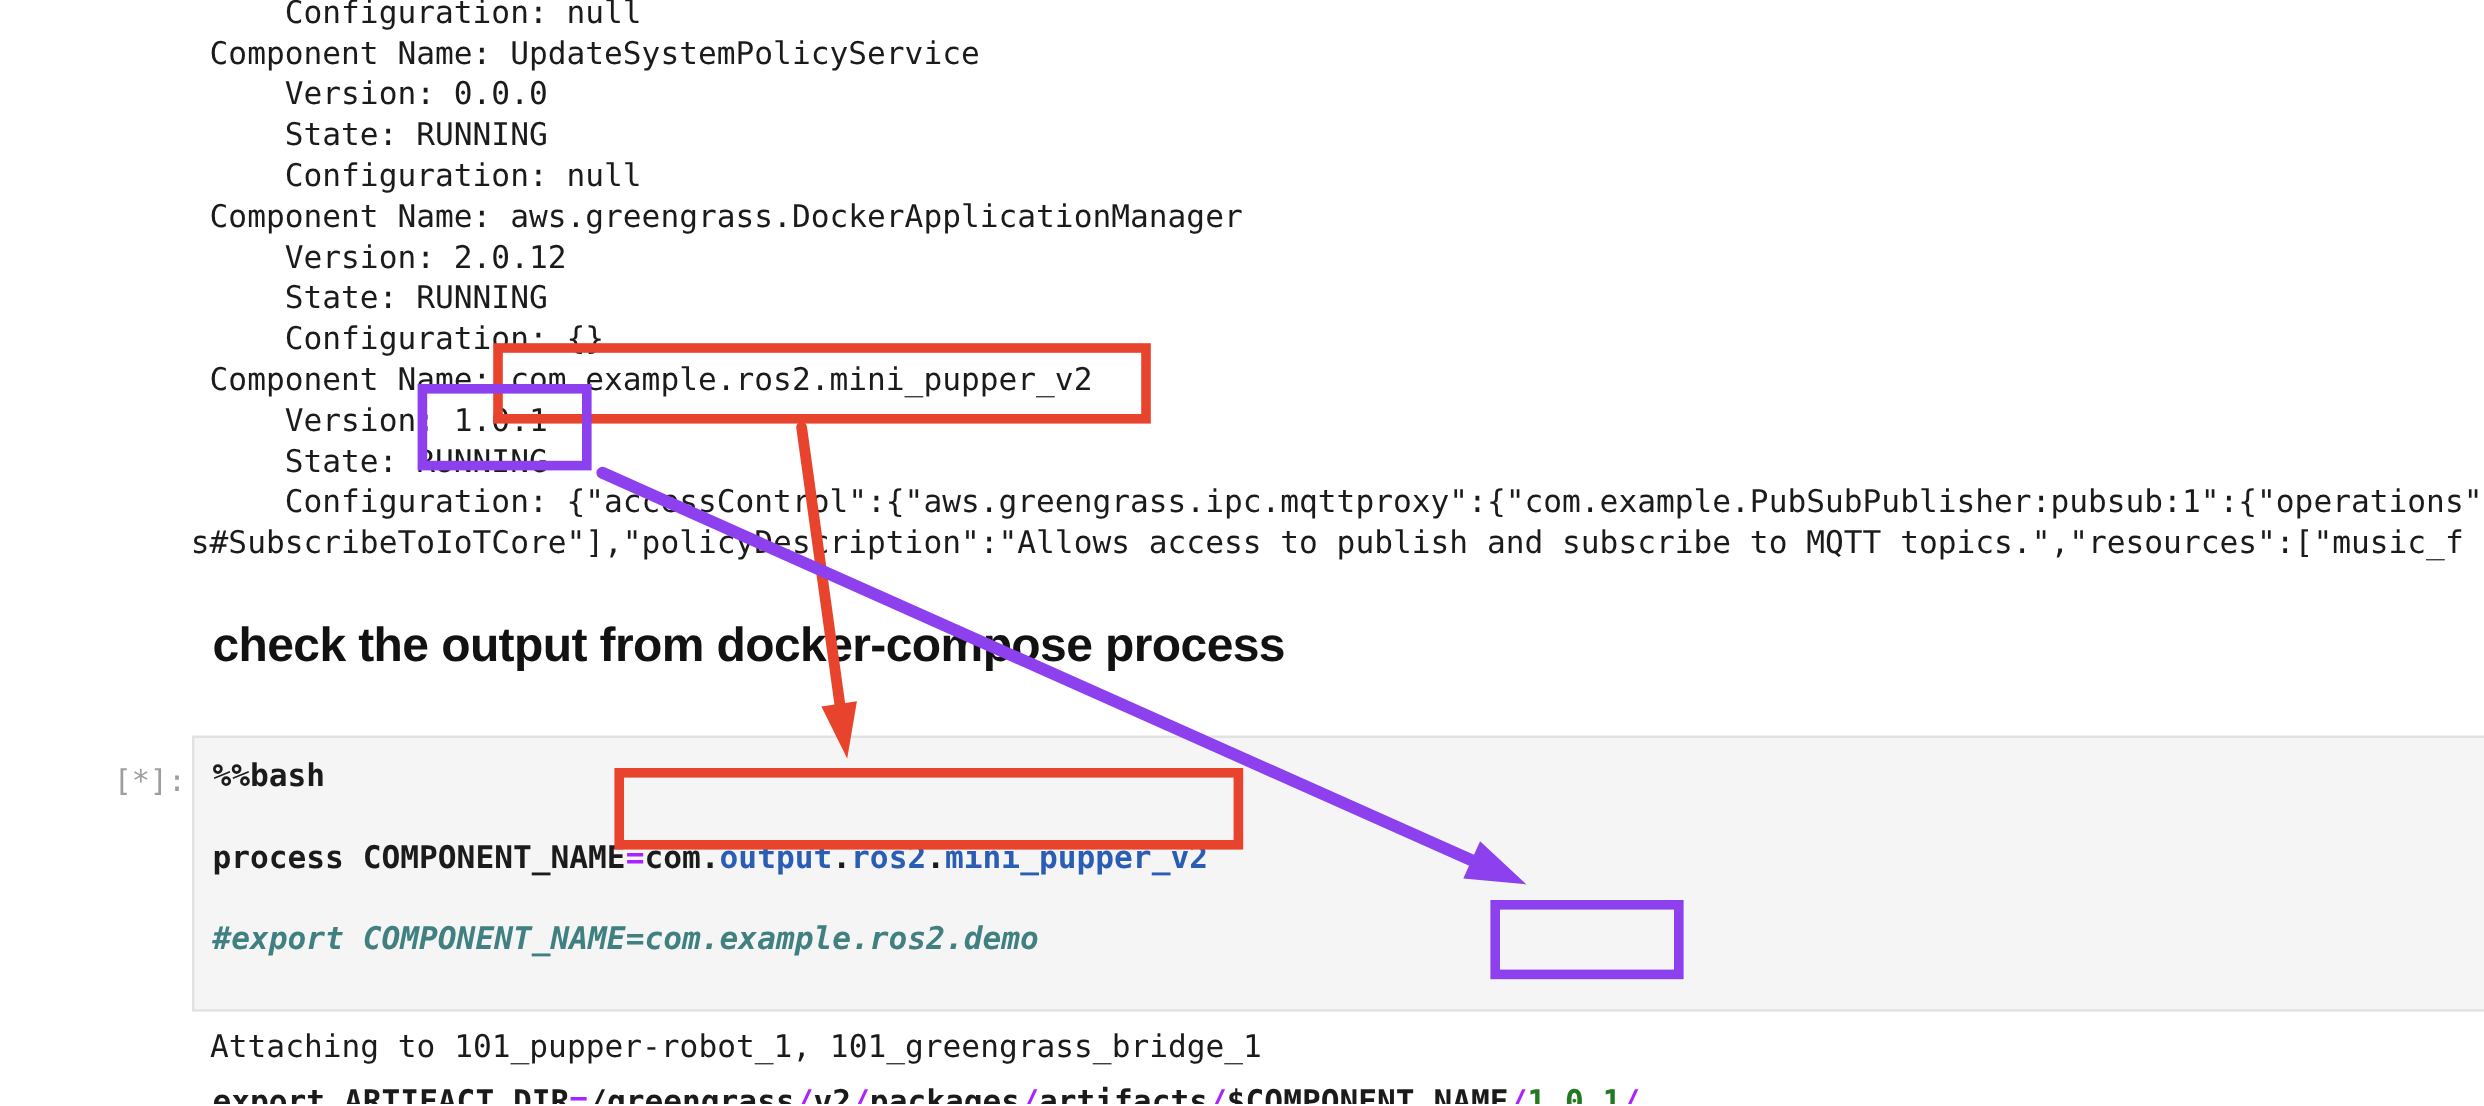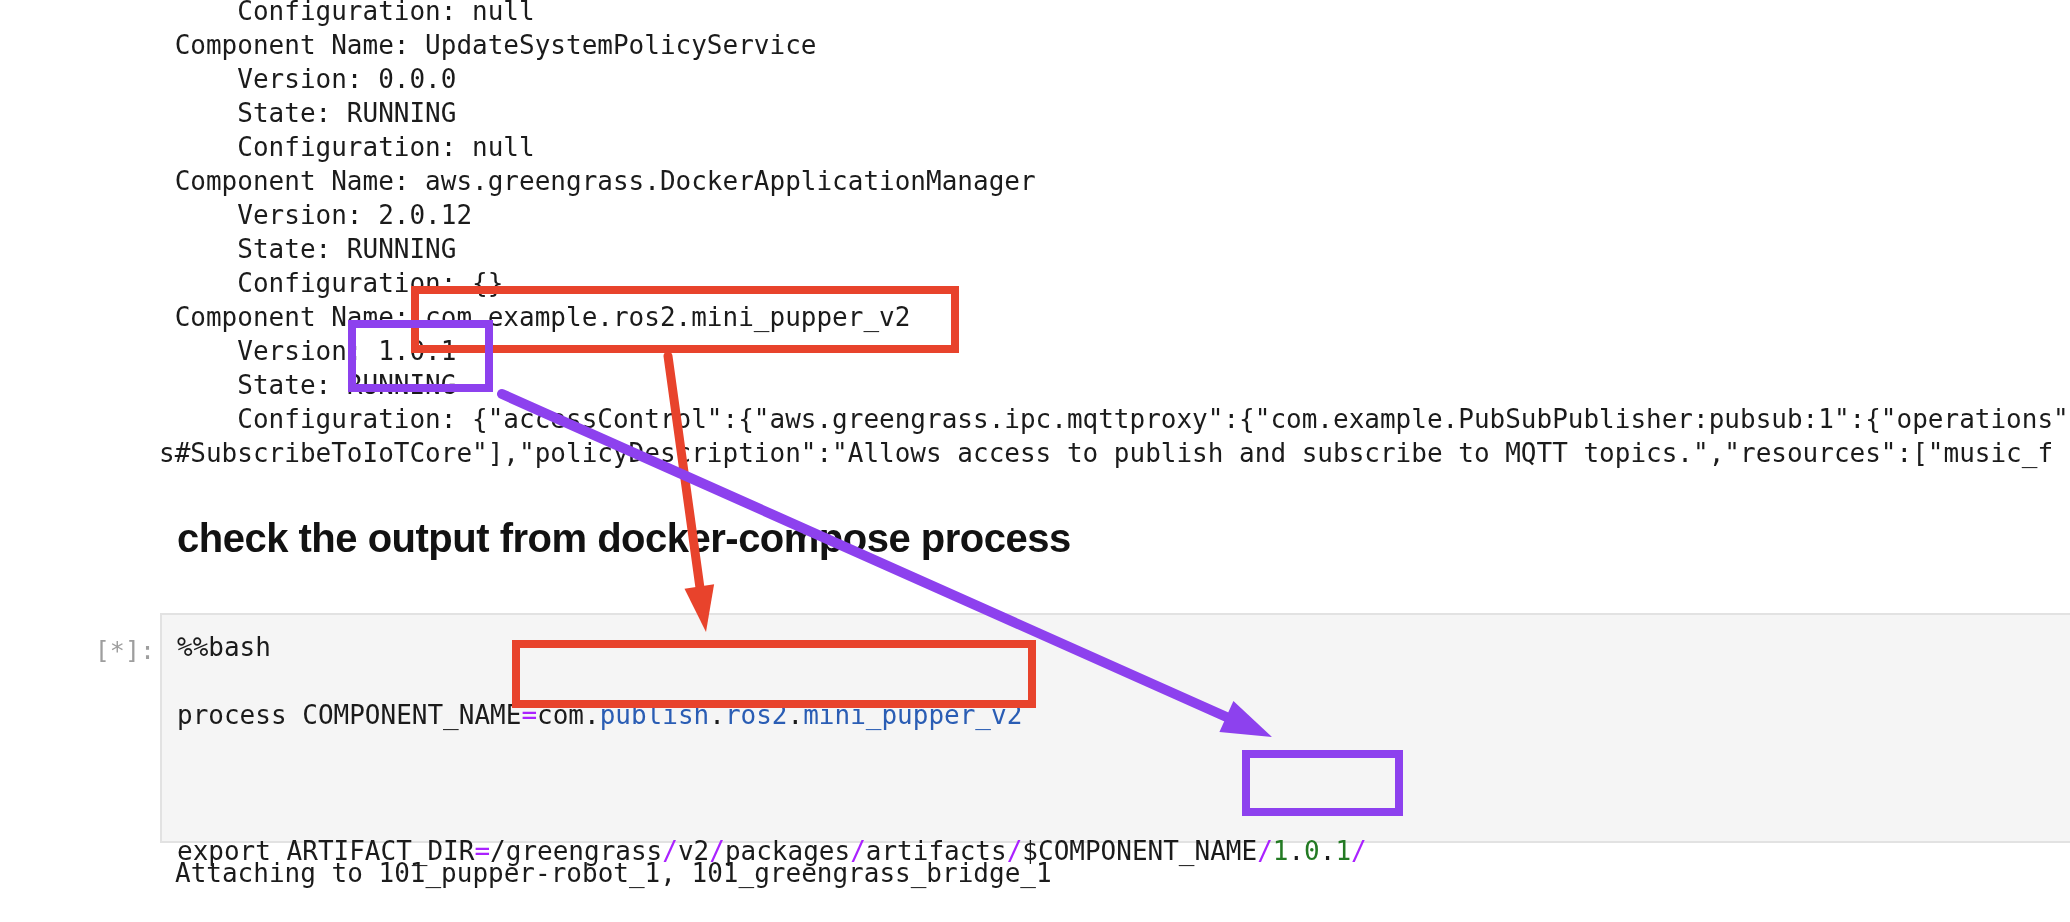--- a/index.html
+++ b/index.html
@@ -14,21 +14,21 @@
   
   #md-heading{position:absolute;left:177px;top:516px;font-family:"Liberation Sans","DejaVu Sans",sans-serif;
               font-size:40px;font-weight:700;color:#121212;letter-spacing:-0.5px;white-space:nowrap;}
 
   
   #cell-box{position:absolute;left:160px;top:613px;width:1914px;height:230px;
             background:#f5f5f5;border:2px solid #e2e2e2;box-sizing:border-box;}
   #cell-prompt{position:absolute;left:55px;top:636px;width:100px;text-align:right;
                font-size:25px;color:#9e9e9e;white-space:pre;}
   #code{position:absolute;left:177px;top:630px;font-size:26px;line-height:34px;white-space:pre;color:#1b1b1b;}
-  #code .cl{height:34px;}
+  #code .cl{height:34px;font-weight:bold;}
 
   .tk-p   {color:#1b1b1b;}
   .tk-op  {color:#aa22ff;}
   .tk-attr{color:#2a5db4;}
   .tk-num {color:#237a23;}
   .tk-cm  {color:#408080;font-style:italic;}
 
   
   #out-bottom{position:absolute;left:175px;top:856px;font-size:26px;line-height:34px;
               color:#1b1b1b;white-space:pre;}
@@ -62,21 +62,22 @@
      Version: 1.0.1
      State: RUNNING
      Configuration: {"accessControl":{"aws.greengrass.ipc.mqttproxy":{"com.example.PubSubPublisher:pubsub:1":{"operations"
 s#SubscribeToIoTCore"],"policyDescription":"Allows access to publish and subscribe to MQTT topics.","resources":["music_f</pre>
 
   <div id="md-heading">check the output from docker-compose process</div>
 
   <div id="cell-box"></div>
   <div id="cell-prompt">[*]:</div>
   <pre id="code"><div class="cl"><span class="tk-p">%%bash</span></div>
-<div class="cl"><span class="tk-p">process COMPONENT_NAME</span><span class="tk-op">=</span><span class="tk-p">com</span><span class="tk-p">.</span><span class="tk-attr">publish</span><span class="tk-p">.</span><span class="tk-attr">ros2</span><span class="tk-p">.</span><span class="tk-attr">mini_pupper_v2</span></div>
+<div class="cl"><span class="tk-p">process COMPONENT_NAME</span><span class="tk-op">=</span><span class="tk-p">com</span><span class="tk-p">.</span><span class="tk-attr">output</span><span class="tk-p">.</span><span class="tk-attr">ros2</span><span class="tk-p">.</span><span class="tk-attr">mini_pupper_v2</span></div>
+<div class="cl"><span class="tk-cm">#export COMPONENT_NAME=com.example.ros2.demo</span></div>
 <div class="cl"></div>
 <div class="cl"><span class="tk-p">export ARTIFACT_DIR</span><span class="tk-op">=</span><span class="tk-p">/greengrass</span><span class="tk-op">/</span><span class="tk-p">v2</span><span class="tk-op">/</span><span class="tk-p">packages</span><span class="tk-op">/</span><span class="tk-p">artifacts</span><span class="tk-op">/</span><span class="tk-p">$COMPONENT_NAME</span><span class="tk-op">/</span><span class="tk-num">1</span><span class="tk-p">.</span><span class="tk-num">0</span><span class="tk-p">.</span><span class="tk-num">1</span><span class="tk-op">/</span></div>
 
 </pre>
 
   <pre id="out-bottom"><div class="ol">Attaching to 101_pupper-robot_1, 101_greengrass_bridge_1</div>
 
 </pre>
 
   <div class="ann-box" id="box-red-out" style="border-color: rgb(232, 67, 44);"></div>

